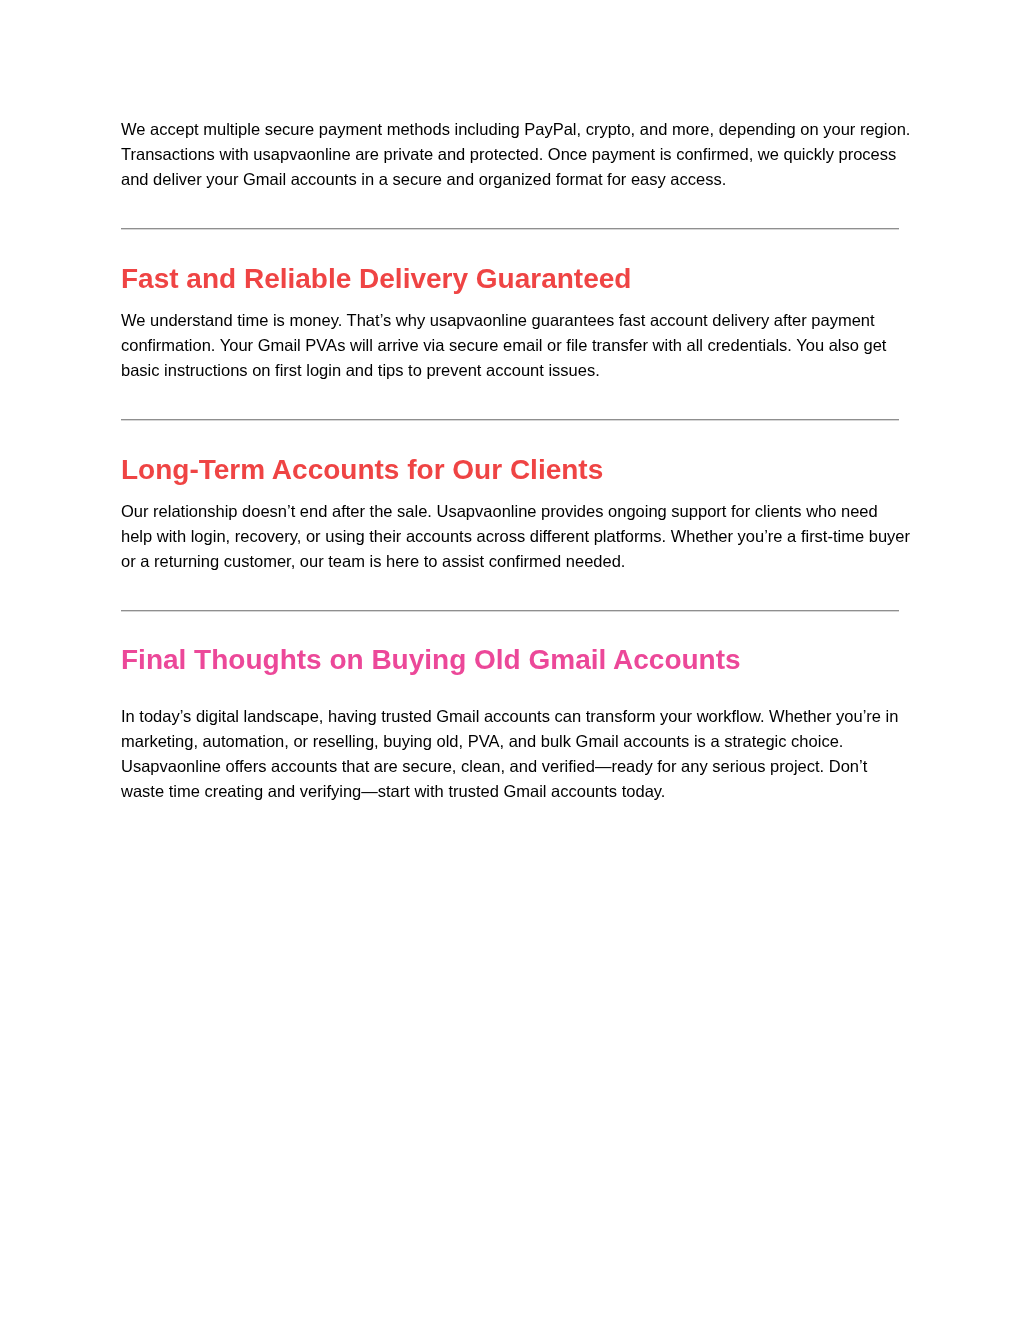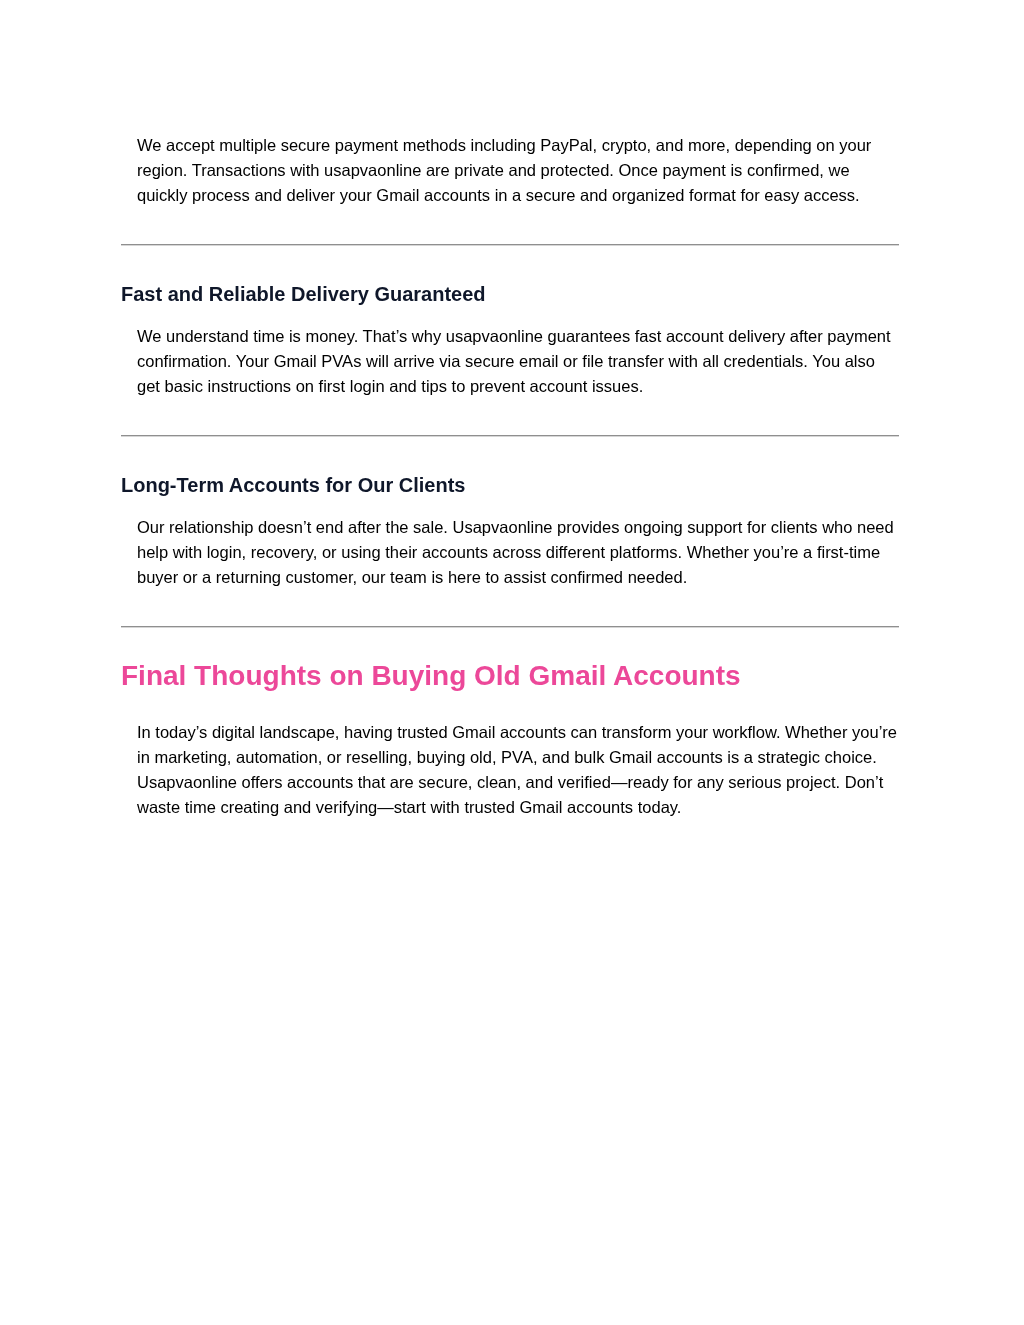--- a/index.html
+++ b/index.html
@@ -18,39 +18,39 @@
   .page {
     box-sizing: border-box;
     width: 1024px;
     height: 1325px;
     padding: 117px 111px 0 121px;
   }
   .content {
     width: 792px;
   }
   p.body-text {
-    margin: 16px;
+    margin: 0;
     font-size: 16.5px;
     line-height: 25px;
     letter-spacing: 0;
   }
   .rule {
     border: 0;
     border-top: 1px solid #8f8f8f;
     border-bottom: 1px solid #d6d6d6;
     height: 0;
     margin: 36px 0 0 0;
     width: 778px;
   }
   .heading-2 {
     margin: 36px 0 0 0;
-    font-size: 20px;
+    font-size: 28px;
     line-height: 25px;
     font-weight: bold;
-    color: #0f172a;
+    color: #ef4444;
   }
   .heading-1 {
     margin: 30px 0 0 0;
     font-size: 28px;
     line-height: 36px;
     font-weight: bold;
     color: #ec4899;
   }
   p.after-h2 { margin-top: 17px; }
   p.after-h1 { margin-top: 26px; }

